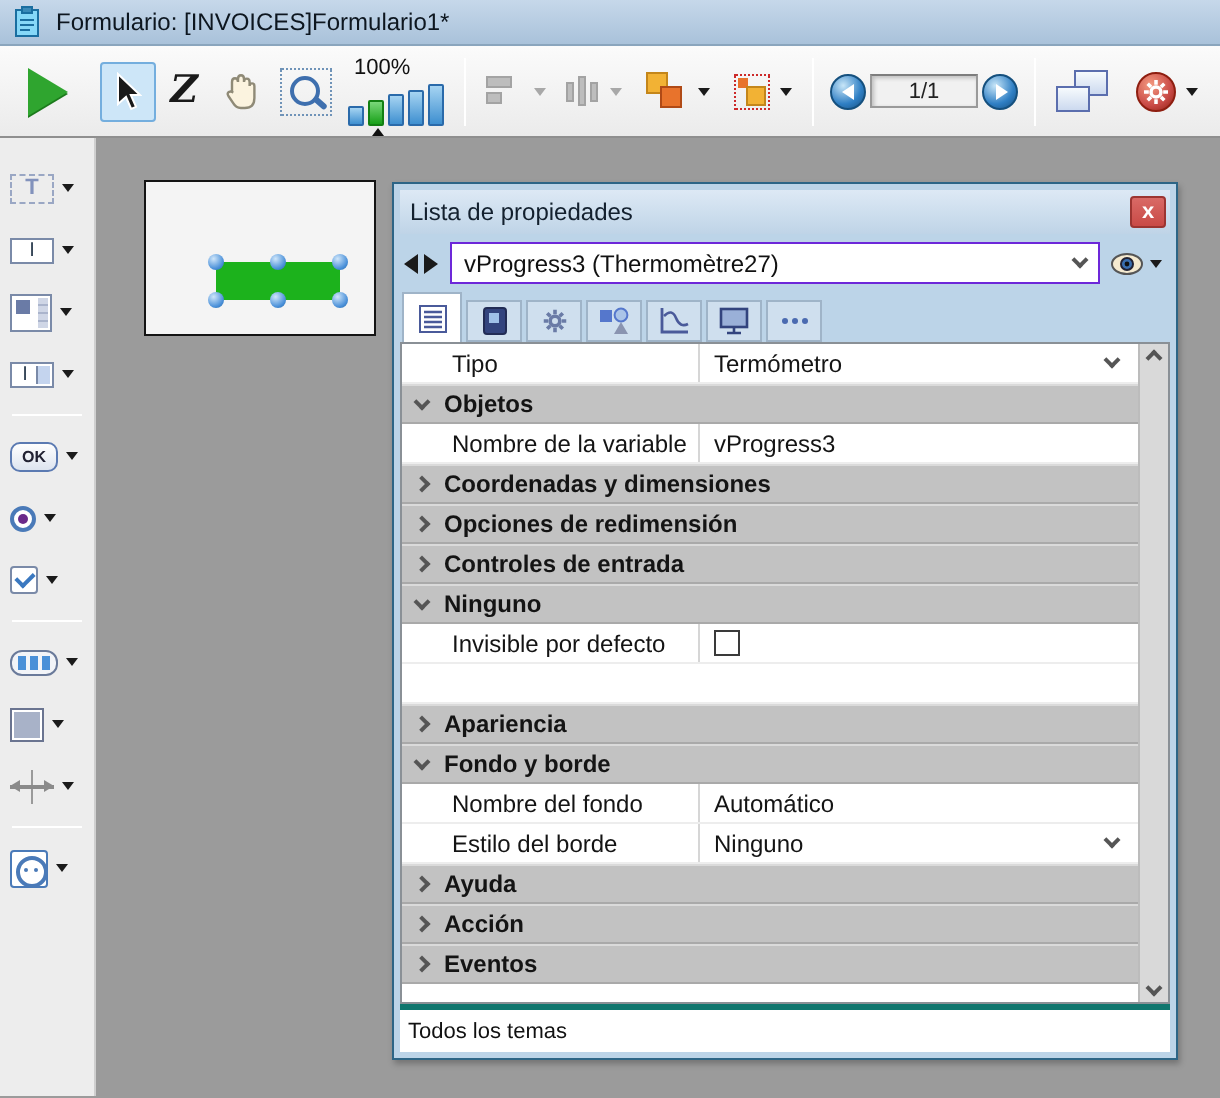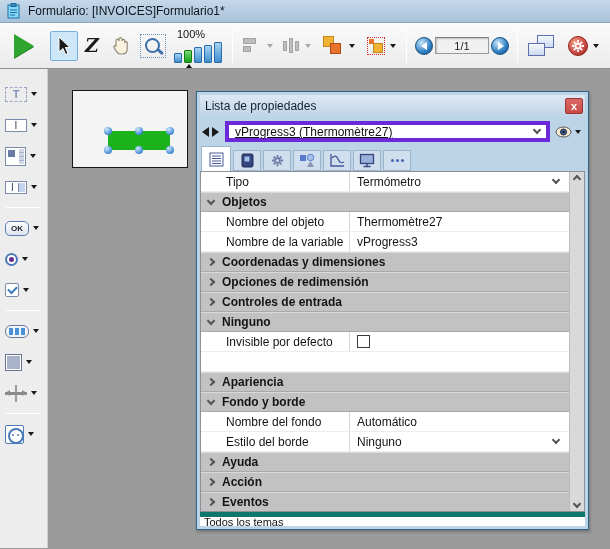--- a/index.html
+++ b/index.html
@@ -137,22 +137,22 @@
   .p-title{height:22px;flex:none;display:flex;align-items:center;padding:0 2px 0 5px;
     background:linear-gradient(#dde9f5,#bfd4e7);}
   .p-title-text{flex:1;font-size:12px;color:#13202e;}
   .p-close{width:18px;height:16px;border-radius:2px;border:1px solid #9c3531;color:#fff;
     background:linear-gradient(#d96a66,var(--close-button-red,#c04844));
     font-size:11px;font-weight:bold;display:flex;align-items:center;justify-content:center;line-height:1;}
   .p-selector{height:29px;flex:none;display:flex;align-items:center;gap:3px;padding:0 2px;}
   .arr{width:0;height:0;border-top:5px solid transparent;border-bottom:5px solid transparent;}
   .arr-l{border-right:7px solid #1a1a1a;}
   .arr-r{border-left:7px solid #1a1a1a;margin-right:3px;}
-  .p-combo{flex:1;height:21px;background:#fff;border:4px solid #6d28d9;display:flex;
-    align-items:center;padding:4px 6px;font-size:12px;color:#111;text-decoration:underline;}
+  .p-combo{flex:1;height:21px;background:#fff;border:1px solid #6d28d9;display:flex;
+    align-items:center;padding:4px 6px;font-size:12px;color:#111;}
   .chev{width:6px;height:6px;border-right:2px solid #555;border-bottom:2px solid #555;display:inline-block;}
   .c-down{transform:rotate(45deg);margin-top:-3px;}
   .c-right{transform:rotate(-45deg);}
   .c-up{transform:rotate(-135deg);margin-bottom:-3px;}
   .p-combo .c-down{margin-left:auto;}
   .eye-btn{display:flex;align-items:center;gap:1px;padding:0 2px;}
   .p-tabs{height:25px;flex:none;display:flex;align-items:flex-end;gap:2px;padding:0 1px;}
   .p-tab{width:28px;height:21px;background:#cfdfee;border:1px solid #9fb4c8;
     display:flex;align-items:center;justify-content:center;}
   .p-tab.selected{background:#fff;height:25px;border-bottom:none;width:30px;}
@@ -163,21 +163,21 @@
     display:flex;flex-direction:column;align-items:center;justify-content:space-between;padding:4px 0;}
   .g-row{height:20px;display:flex;align-items:center;font-size:12px;color:#141414;}
   .g-section{background:#c2c2c2;border-top:1px solid #dadada;border-bottom:1px solid #a9a9a9;
     font-weight:bold;gap:8px;padding-left:7px;}
   .g-prop{border-bottom:1px solid #ededed;}
   .g-label{width:148px;flex:none;padding-left:25px;white-space:nowrap;overflow:hidden;}
   .g-value{flex:1;height:100%;border-left:1px solid #d6d6d6;display:flex;align-items:center;
     padding:0 10px 0 7px;gap:4px;}
   .v-chev{margin-left:auto;}
   .g-check{width:13px;height:13px;background:#fff;border:1px solid #3a3a3a;}
-  .p-status{height:14px;flex:none;background:#fff;border-top:5px solid #0f766e;
+  .p-status{height:24px;flex:none;background:#fff;border-top:3px solid #0f766e;
     font-size:11px;color:#111;display:flex;align-items:center;padding:4px 4px;}
 </style>
 </head>
 <body>
 
 <div id="titlebar">
   <svg width="14" height="16" viewBox="0 0 14 16">
     <rect x="1" y="2" width="11" height="13" fill="#86d8f8" stroke="#1a6ea0"></rect>
     <rect x="4" y="0.5" width="5" height="3" fill="#3a8ab8" stroke="#1a6ea0"></rect>
     <path d="M3 7h7M3 9.5h7M3 12h5" stroke="#1a6ea0" stroke-width="1"></path>
@@ -407,26 +407,20 @@
               <div class="g-value">
                 <span>Termómetro</span>
                 <span class="chev c-down v-chev"></span>
               </div>
             </div>
             <div class="g-row g-section">
               <span class="chev c-down"></span>
               <span>Objetos</span>
             </div>
             <div class="g-row g-prop">
-              <div class="g-label">Nombre del objeto</div>
-              <div class="g-value">
-                <span>Thermomètre27</span>
-              </div>
-            </div>
-            <div class="g-row g-prop">
               <div class="g-label">Nombre de la variable</div>
               <div class="g-value">
                 <span>vProgress3</span>
               </div>
             </div>
             <div class="g-row g-section">
               <span class="chev c-right"></span>
               <span>Coordenadas y dimensiones</span>
             </div>
             <div class="g-row g-section">

